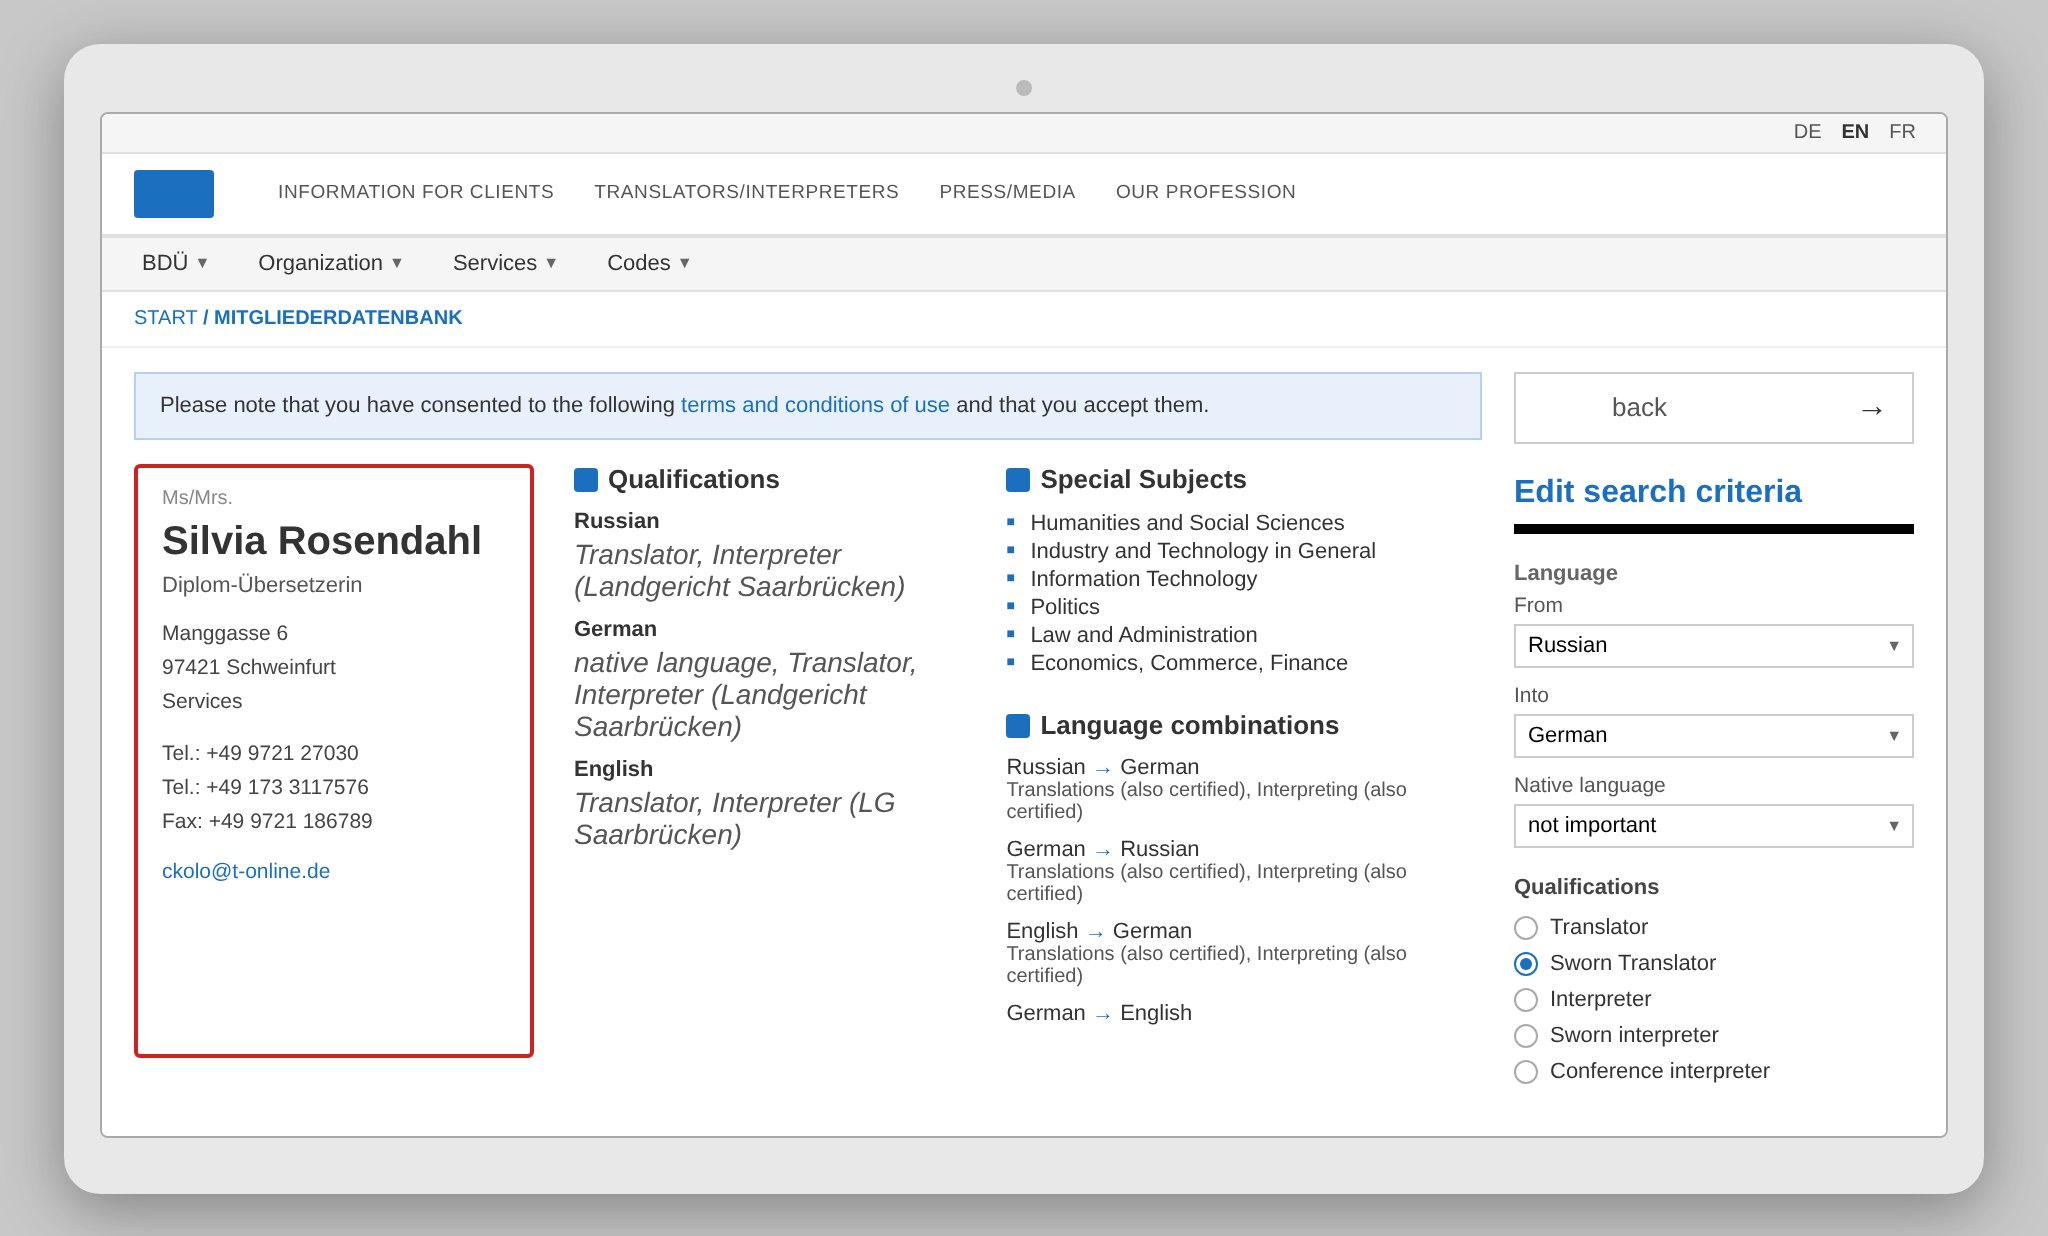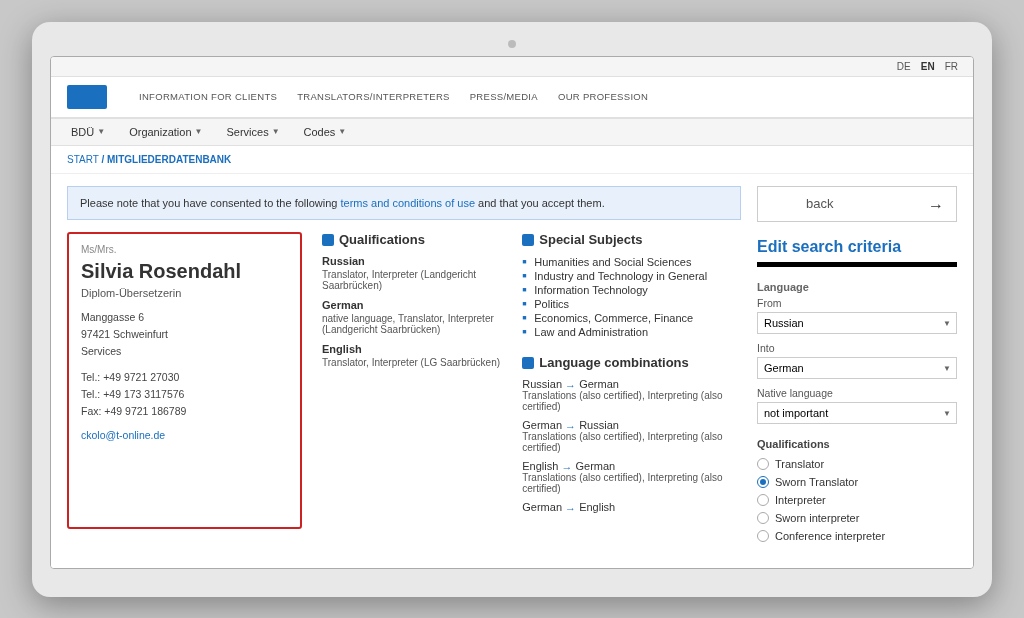--- a/index.html
+++ b/index.html
@@ -126,21 +126,21 @@
       padding: 8px 12px;
       font-size: 11px;
       color: #333;
       margin-bottom: 12px;
       line-height: 1.5;
     }
     .notice-bar a { color: #1a6fbf; }
 
     
     .profile-card {
-      width: 235px;
+      width: 200px;
       border: 2px solid #cc2222;
       border-radius: 3px;
       padding: 10px 12px;
       flex-shrink: 0;
     }
     .profile-salutation { font-size: 10px; color: #888; margin-bottom: 4px; }
     .profile-name { font-size: 20px; font-weight: bold; color: #333; margin-bottom: 4px; line-height: 1.2; }
     .profile-title { font-size: 11px; color: #555; margin-bottom: 10px; }
     .profile-address { font-size: 10.5px; color: #444; line-height: 1.6; margin-bottom: 10px; }
     .profile-phone { font-size: 10.5px; color: #444; line-height: 1.6; margin-bottom: 8px; }
@@ -177,21 +177,21 @@
       content: '■';
       color: #1a6fbf;
       font-size: 7px;
       position: absolute;
       left: 0;
       top: 3px;
     }
 
     .qualif-section { }
     .qualif-lang { font-weight: bold; font-size: 11px; color: #333; margin-bottom: 2px; }
-    .qualif-desc { font-size: 10px; color: #555; margin-bottom: 8px; }
+    .qualif-desc { font-size: 14px; color: #555; margin-bottom: 8px; font-style: italic; }
     .lang-combo-item { margin-bottom: 7px; }
     .lang-combo-name { font-size: 11px; color: #333; font-weight: normal; }
     .lang-combo-arrow { color: #1a6fbf; font-size: 11px; }
     .lang-combo-desc { font-size: 10px; color: #555; }
 
     
     .sidebar {
       width: 200px;
       flex-shrink: 0;
     }
@@ -387,22 +387,22 @@
               <div class="detail-section">
                 <div class="section-title">
                   <span class="section-icon small" style="background:#1a6fbf;"></span>
                   <span>Special Subjects</span>
                 </div>
                 <ul class="bullet-list">
                   <li>Humanities and Social Sciences</li>
                   <li>Industry and Technology in General</li>
                   <li>Information Technology</li>
                   <li>Politics</li>
+                  <li>Law and Administration</li>
                   <li>Economics, Commerce, Finance</li>
-                  <li>Law and Administration</li>
                 </ul>
               </div>
 
               <div class="detail-section">
                 <div class="section-title">
                   <span class="section-icon small" style="background:#1a6fbf;"></span>
                   <span>Language combinations</span>
                 </div>
                 <div class="lang-combo-item">
                   <div class="lang-combo-name">

